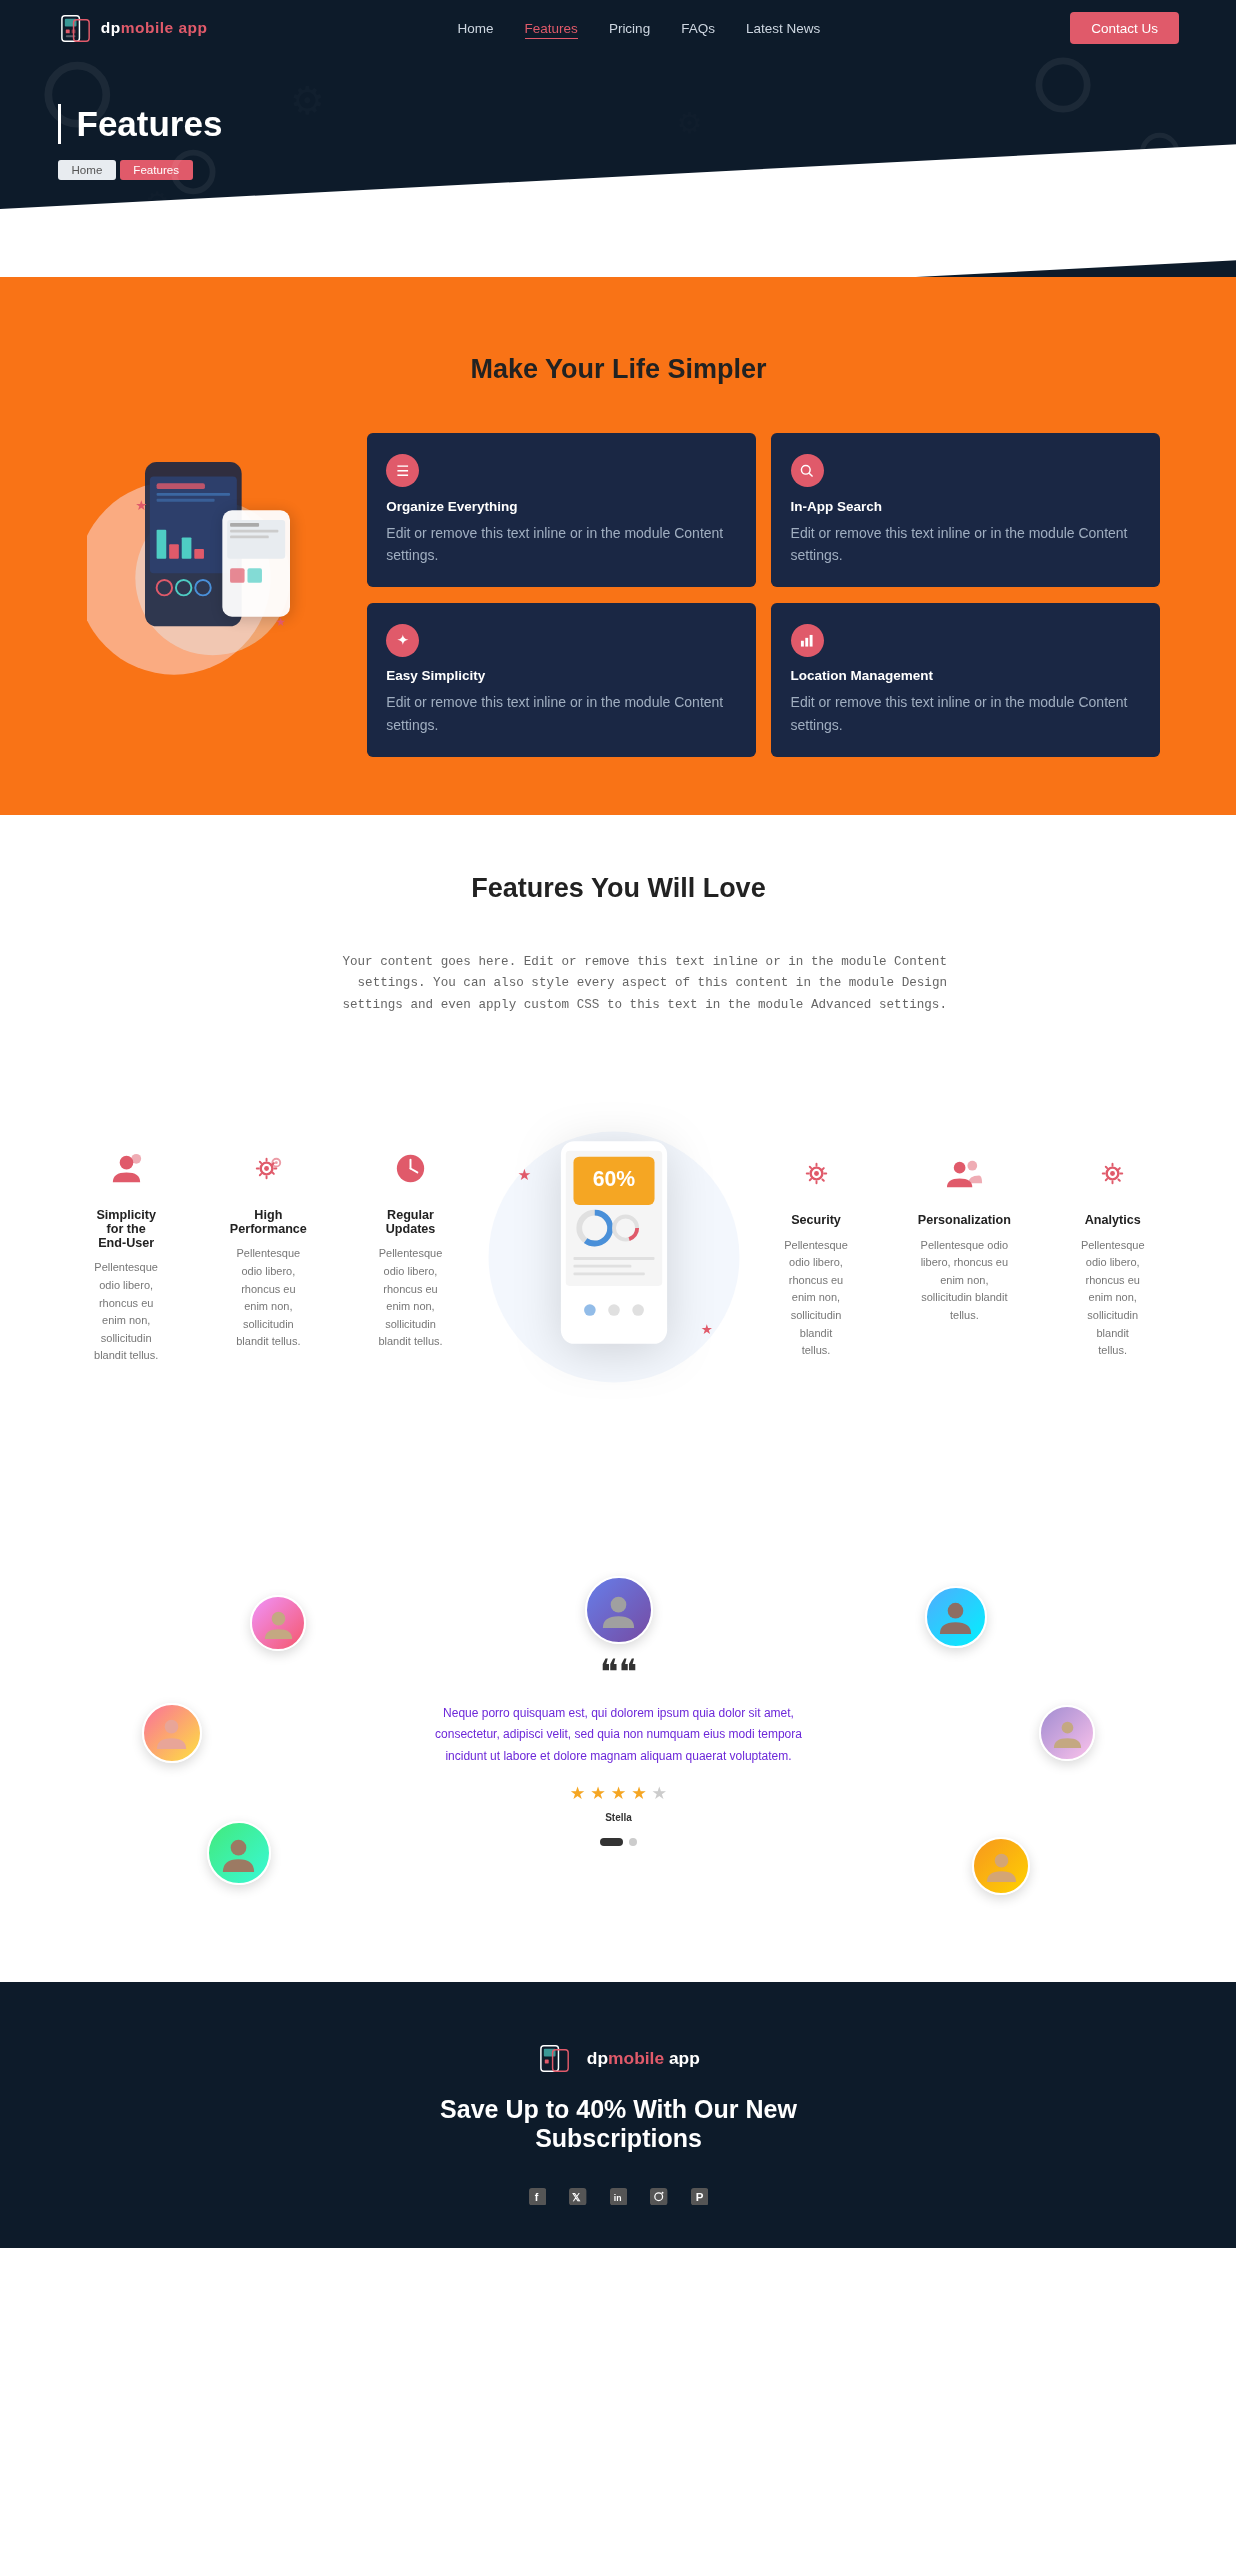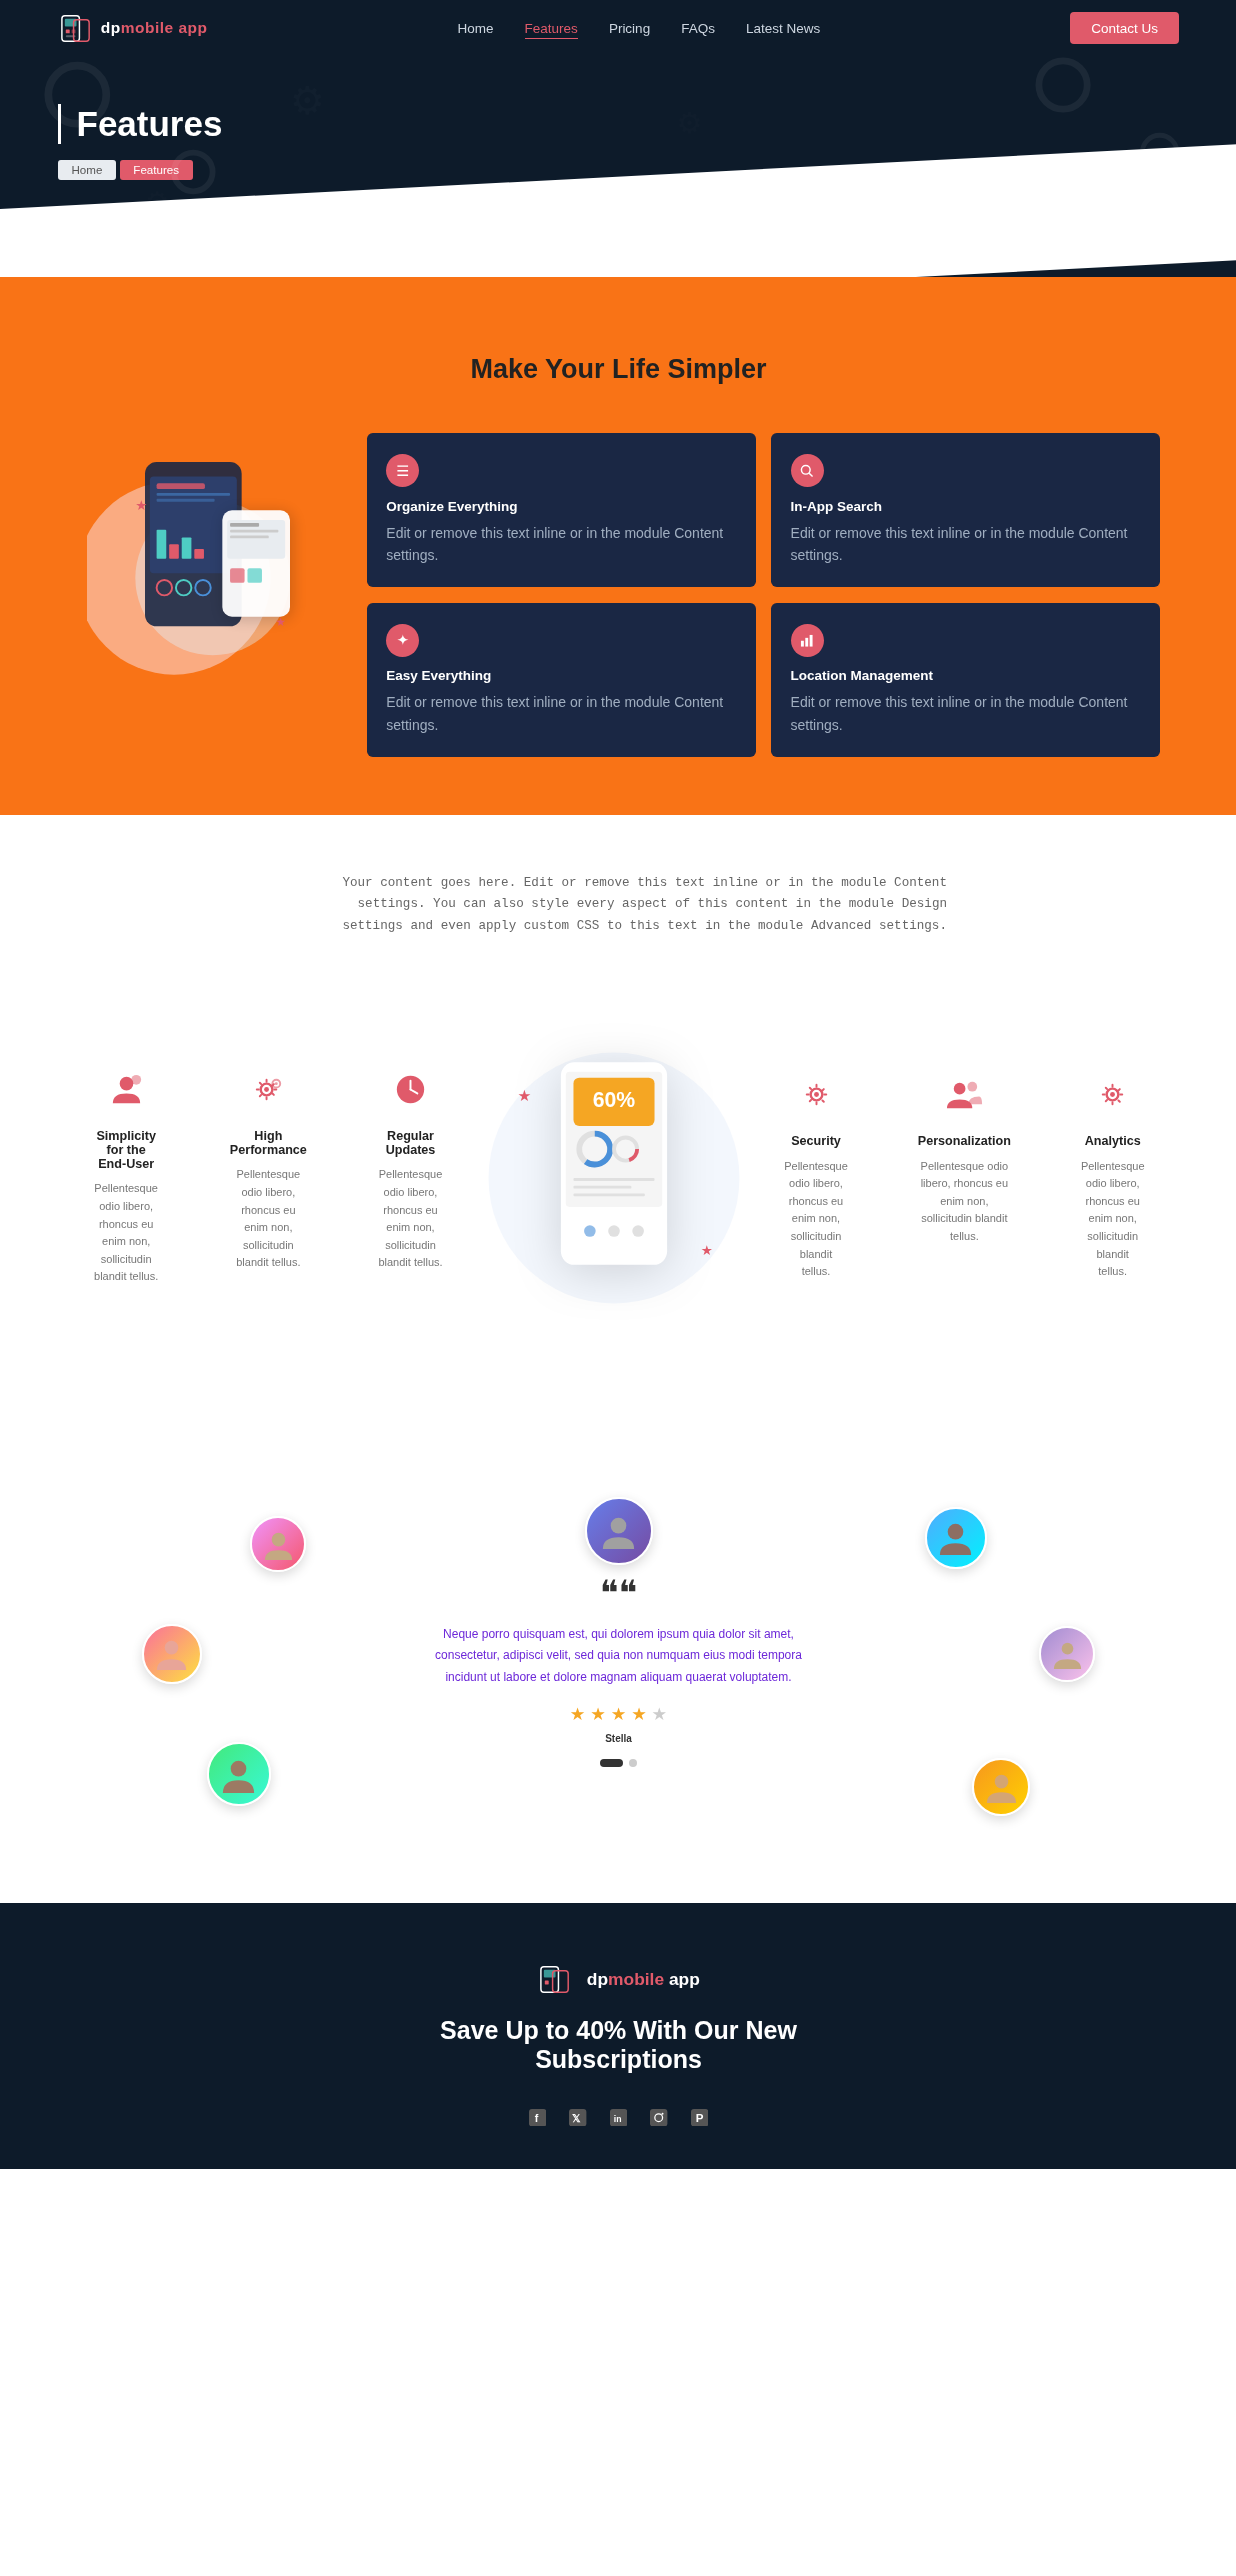--- a/index.html
+++ b/index.html
@@ -431,39 +431,40 @@
           <svg width="15.5" height="15.5" viewBox="0 0 16 16" fill="none">
             <circle cx="7" cy="7" r="4.5" stroke="white" stroke-width="1.5"></circle>
             <line x1="10.5" y1="10.5" x2="14" y2="14" stroke="white" stroke-width="1.5"></line>
           </svg>
         </div>
         <h3>In-App Search</h3>
         <p>Edit or remove this text inline or in the module Content settings.</p>
       </div>
       <div class="feat-card">
         <div class="feat-card-icon">✦</div>
-        <h3>Easy Everything</h3>
+        <h3>Easy Simplicity</h3>
         <p>Edit or remove this text inline or in the module Content settings.</p>
       </div>
       <div class="feat-card">
         <div class="feat-card-icon">
           <svg width="15.5" height="15.5" viewBox="0 0 16 16" fill="none">
             <rect x="2" y="8" width="3" height="6" fill="white"></rect>
             <rect x="6.5" y="5" width="3" height="9" fill="white"></rect>
             <rect x="11" y="2" width="3" height="12" fill="white"></rect>
           </svg>
         </div>
         <h3>Location Management</h3>
         <p>Edit or remove this text inline or in the module Content settings.</p>
       </div>
     </div>
   </div>
 </section>
 
 <section class="section-love">
+  <h2 class="section-title">Features You Will Love</h2>
   <p class="section-subtitle">Your content goes here. Edit or remove this text inline or in the module Content settings. You can also style every aspect of this content in the module Design settings and even apply custom CSS to this text in the module Advanced settings.</p>
 
   <div class="love-layout">
 
     <div class="love-col">
       <div class="feat-item">
         <span class="feat-item-icon">
           <svg width="39" height="39" viewBox="0 0 40 40">
             <circle cx="20" cy="14" r="7" fill="#e05a6a"></circle>
             <path d="M6 34 Q6 24 20 24 Q34 24 34 34" fill="#e05a6a"></path>

